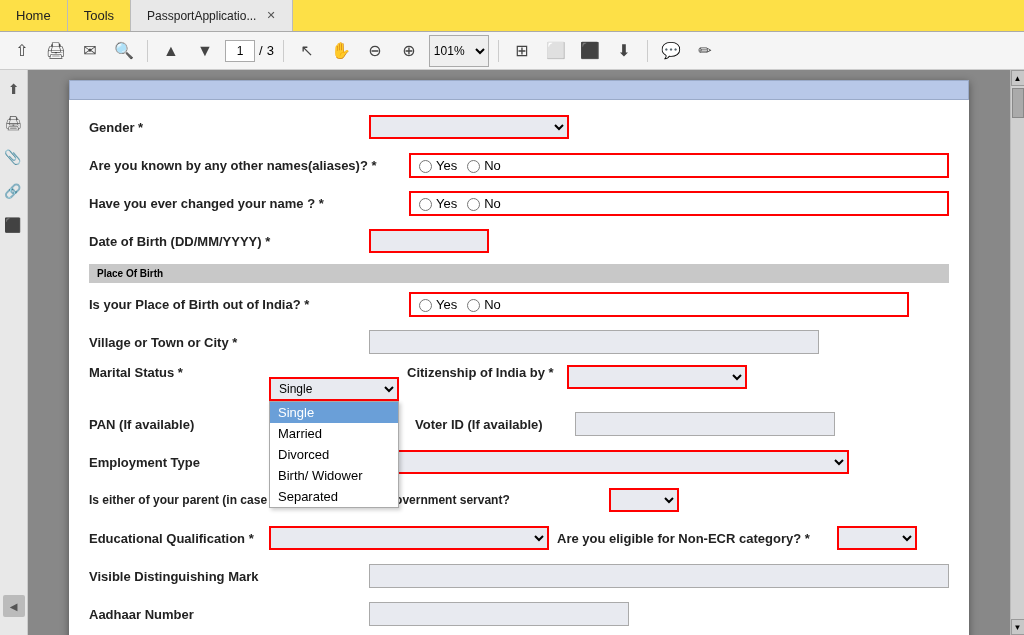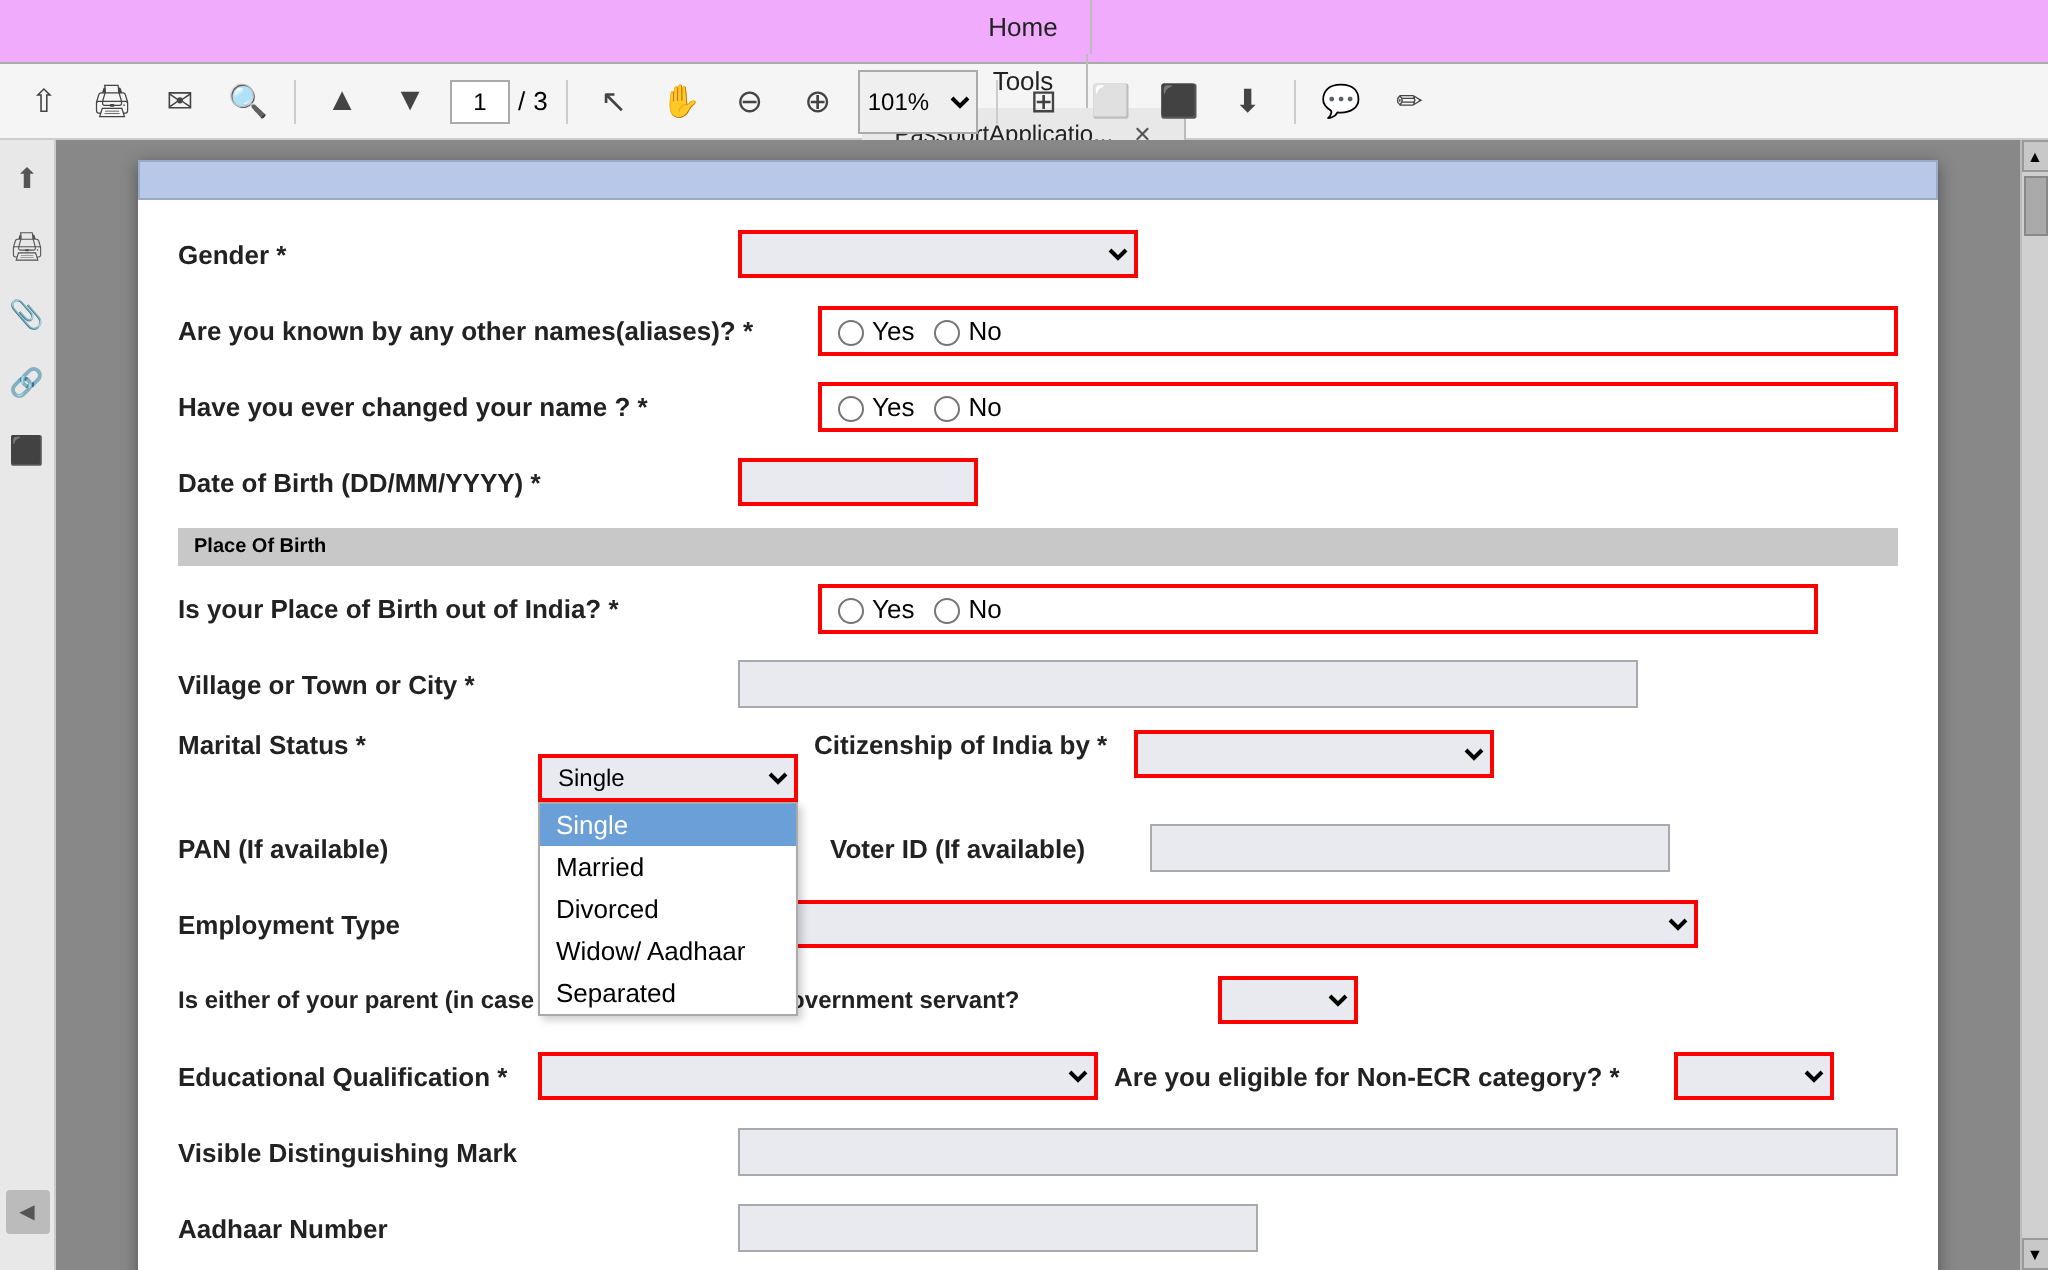--- a/index.html
+++ b/index.html
@@ -2,24 +2,23 @@
 <html><head>
   <meta charset="utf-8">
   <style>
     * { box-sizing: border-box; margin: 0; padding: 0; }
     body { font-family: Arial, sans-serif; font-size: 13px; background: #f0f0f0; overflow: hidden; }
 
     
     .tab-bar {
       display: flex;
       align-items: center;
-      background: #f0abfc;
+      background: #fde047;
       height: 32px;
       border-bottom: 1px solid #aaa;
-      flex-direction: column;
     }
     .tab-item {
       padding: 6px 16px;
       cursor: pointer;
       font-size: 13px;
       color: #222;
       border-right: 1px solid #bbb;
       height: 100%;
       display: flex;
       align-items: center;
@@ -404,21 +403,21 @@
               <option>Married</option>
               <option>Divorced</option>
               <option>Widow/ Widower</option>
               <option>Separated</option>
             </select>
             
             <div class="dropdown-list">
               <div class="dropdown-item selected">Single</div>
               <div class="dropdown-item">Married</div>
               <div class="dropdown-item">Divorced</div>
-              <div class="dropdown-item">Widow/ Aadhaar</div>
+              <div class="dropdown-item">Birth/ Widower</div>
               <div class="dropdown-item">Separated</div>
             </div>
           </div>
           <span class="form-label" style="min-width:160px; margin-left:8px;">Citizenship of India by *</span>
           <select class="form-select red-border" style="width:180px;">
             <option value=""></option>
             <option>Birth</option>
             <option>Descent</option>
             <option>Registration</option>
           </select>

